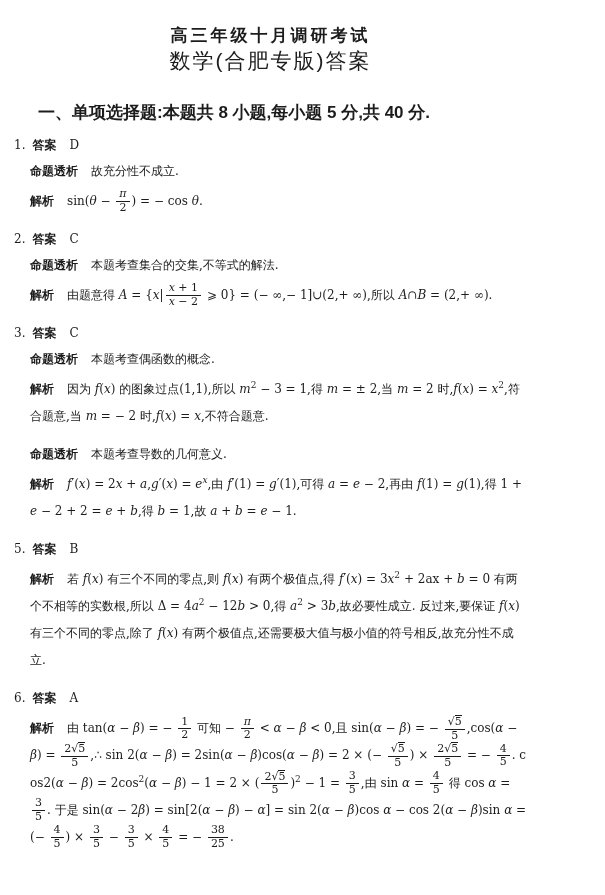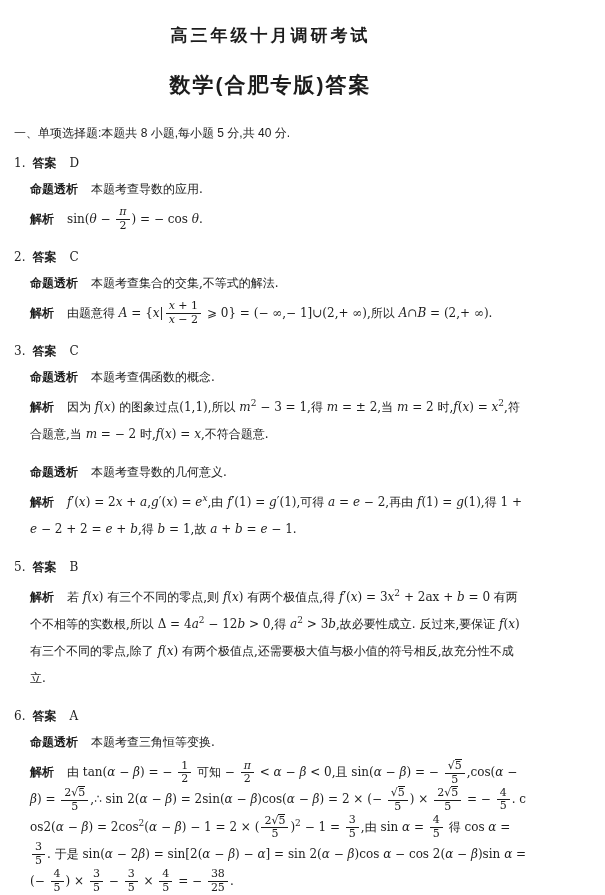--- a/index.html
+++ b/index.html
@@ -11,26 +11,26 @@
     display:flex; flex-direction:column; overflow:hidden;
     position:relative;
   }
   .doc-title {
     font-family:"Liberation Sans","DejaVu Sans",sans-serif;
     font-size:17px; font-weight:bold; text-align:center;
     letter-spacing:3px; margin-top:8px;
   }
   .doc-subtitle {
     font-family:"Liberation Sans","DejaVu Sans",sans-serif;
-    font-size:21px; font-weight:bold; text-align:center;
-    letter-spacing:2px; margin-top:24px;
+    font-size:21px; font-weight:normal; text-align:center;
+    letter-spacing:2px; 
   }
   .section-heading {
     font-family:"Liberation Sans","DejaVu Sans",sans-serif;
-    font-size:12px; font-weight:normal; margin-top:26px; margin-bottom:12px;
+    font-size:17px; font-weight:bold; margin-top:26px; margin-bottom:12px;margin-left:24px;
   }
   .question { margin-left:16px; margin-bottom:9px; font-size:12px; }
   .line { line-height:19px; margin-bottom:7px; }
   .answer-line { text-indent:-16px; }
   .q-num { margin-right:7px; }
   .label {
     font-family:Liberation Serif, serif;
     font-weight:bold; margin-right:13px;
   }
   .answer-letter { letter-spacing:1px; }
@@ -54,21 +54,21 @@
 
   <div class="doc-title">高三年级十月调研考试</div>
   <div class="doc-subtitle">数学(合肥专版)答案</div>
   <div class="section-heading">一、单项选择题:本题共 8 小题,每小题 5 分,共 40 分.</div>
 
   <section class="question">
     <div class="line answer-line">
       <span class="q-num">1.</span><span class="label">答案</span><span class="answer-letter">D</span>
     </div>
     <div class="line">
-      <span class="label">命题透析</span><span class="math">本题考查导数的应用.</span>
+      <span class="label">命题透析</span><span class="math">故充分性不成立.</span>
     </div>
     <div class="line solution">
       <span class="label">解析</span><span class="math">sin(<i>θ</i> − <span class="frac">
             <span class="num"><i>π</i></span>
             <span class="den">2</span>
           </span>) = − cos <i>θ</i>.</span>
     </div>
   </section>
 
   <section class="question">
@@ -113,23 +113,20 @@
     </div>
     <div class="line solution">
       <span class="label">解析</span><span class="math">若 <i>f</i>(<i>x</i>) 有三个不同的零点,则 <i>f</i>(<i>x</i>) 有两个极值点,得 <i>f</i>′(<i>x</i>) = 3<i>x</i><sup>2</sup> + 2ax + <i>b</i> = 0 有两个不相等的实数根,所以 Δ = 4<i>a</i><sup>2</sup> − 12<i>b</i> &gt; 0,得 <i>a</i><sup>2</sup> &gt; 3<i>b</i>,故必要性成立. 反过来,要保证 <i>f</i>(<i>x</i>) 有三个不同的零点,除了 <i>f</i>(<i>x</i>) 有两个极值点,还需要极大值与极小值的符号相反,故充分性不成立.</span>
     </div>
   </section>
 
   <section class="question">
     <div class="line answer-line">
       <span class="q-num">6.</span><span class="label">答案</span><span class="answer-letter">A</span>
     </div>
-    <div class="line">
-      <span class="label">命题透析</span><span class="math">本题考查三角恒等变换.</span>
-    </div>
     <div class="line solution">
       <span class="label">解析</span><span class="math">由 tan(<i>α</i> − <i>β</i>) = − <span class="frac">
             <span class="num">1</span>
             <span class="den">2</span>
           </span> 可知 − <span class="frac">
             <span class="num"><i>π</i></span>
             <span class="den">2</span>
           </span> &lt; <i>α</i> − <i>β</i> &lt; 0,且 sin(<i>α</i> − <i>β</i>) = − <span class="frac">
             <span class="num"><span class="sqrt">√<span class="rad">5</span></span></span>
             <span class="den">5</span>

